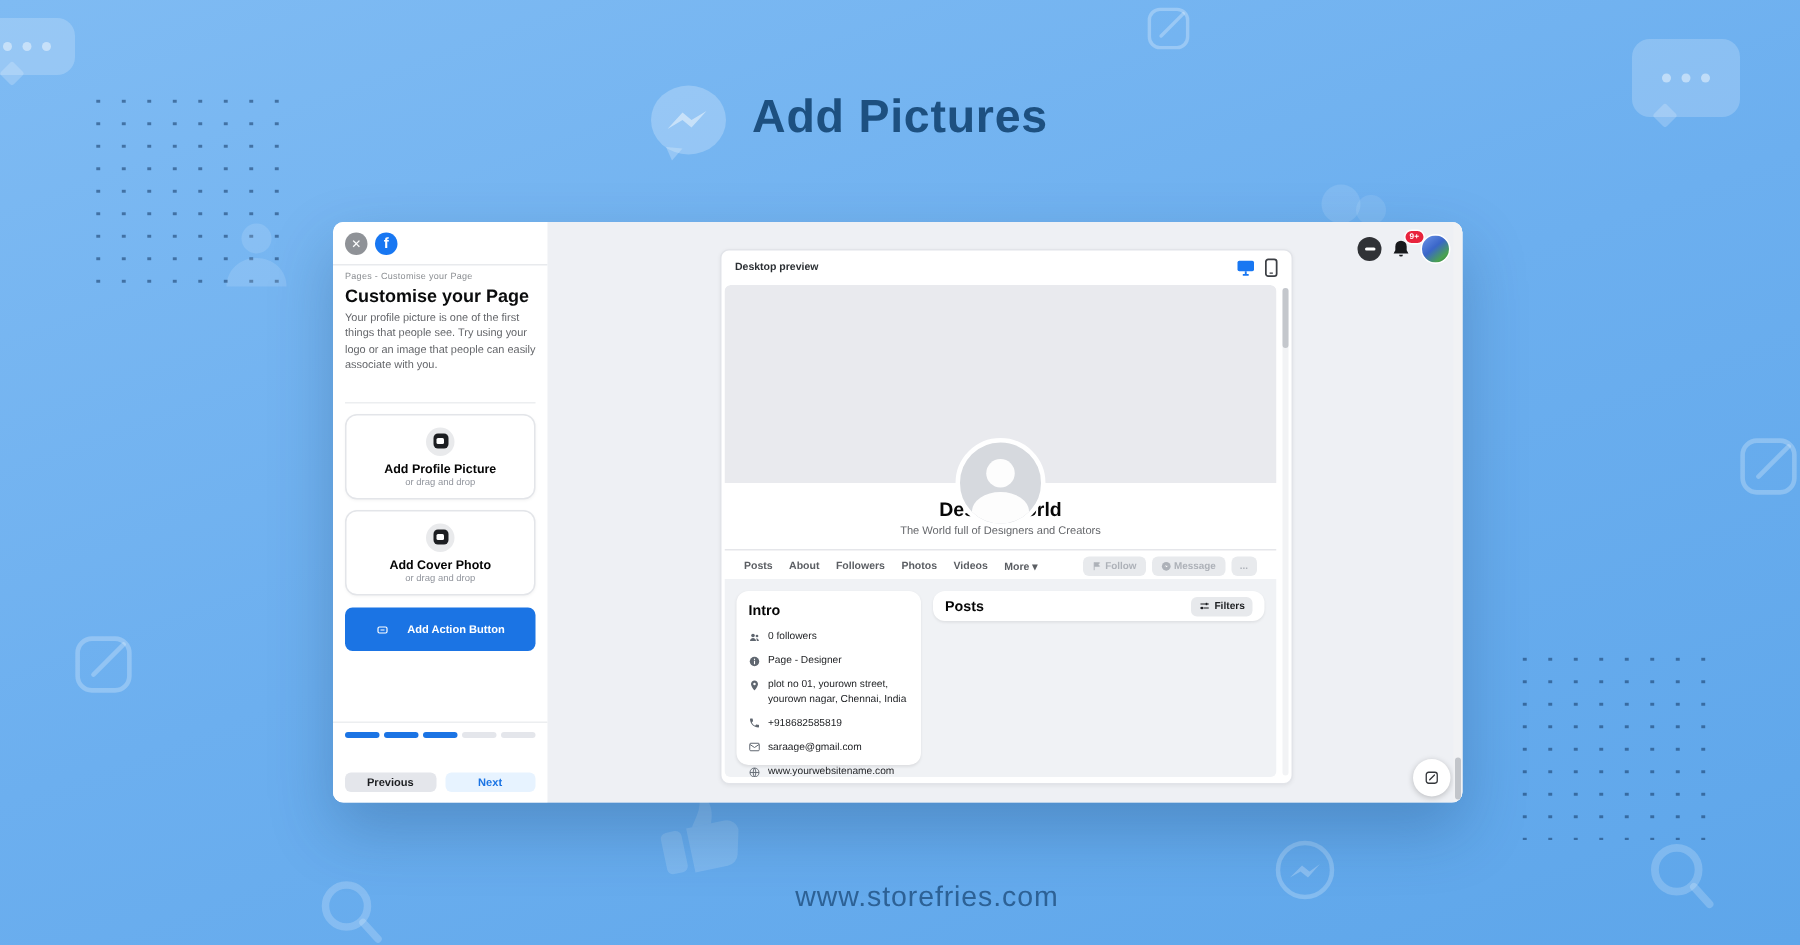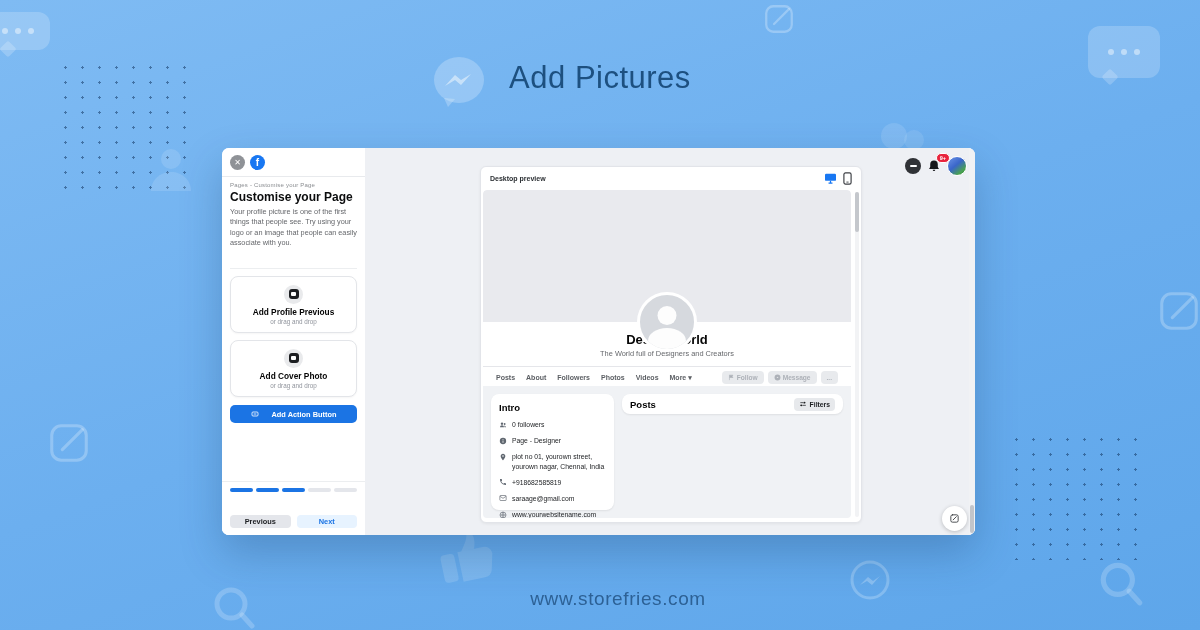--- a/index.html
+++ b/index.html
@@ -19,21 +19,21 @@
     display:flex; align-items:center; justify-content:center; gap:7px; }
   .bubble::after { content:""; position:absolute; left:16px; bottom:-5px; width:12px;
     height:12px; background:inherit; transform:rotate(45deg); border-radius:2px; }
   .bubble .bdot { width:6px; height:6px; border-radius:50%; background:rgba(255,255,255,0.45); }
   .bubble-tl { left:-14px; top:12px; width:64px; height:38px; }
   .bubble-tr { left:1088px; top:26px; width:72px; height:52px; }
   .ghost { position:absolute; opacity:0.9; }
   .ghost svg { display:block; }
   
   .page-title-wrap { position:absolute; top:60px; left:0; right:0; text-align:center; }
-  .page-title { font-size:31px; font-weight:400; color:#1d5080; letter-spacing:0.5px; }
+  .page-title { font-size:31px; font-weight:700; color:#1d5080; letter-spacing:0.5px; }
   .title-messenger { position:absolute; left:430px; top:54px; }
   .footer-url { position:absolute; top:588px; left:12px; right:0; text-align:center;
     font-size:19px; color:#2d6195; letter-spacing:0.6px;padding-left:24px; }
   
   .window { position:absolute; left:222px; top:148px; width:753px; height:387px;
     background:#fff; border-radius:7px; box-shadow:0 18px 42px rgba(20,60,105,0.28);
     overflow:hidden; }
   
   .panel { position:absolute; left:0; top:0; width:143px; height:100%; background:#fff; }
   .panel-head { display:flex; align-items:center; gap:5px; padding:7px 8px 6px;
@@ -50,21 +50,21 @@
   .upload-card { margin-top:7px; border:1px solid #e3e5e9; border-radius:8px; height:57px;
     display:flex; flex-direction:column; align-items:center; justify-content:center;
     box-shadow:0 1px 2px rgba(0,0,0,0.04); background:#fff; cursor:pointer; }
   .upload-icon { width:19px; height:19px; border-radius:50%; background:#e9eaec;
     display:flex; align-items:center; justify-content:center; }
   .upload-glyph { width:10px; height:10px; background:#1c1e21; border-radius:3px; position:relative; }
   .upload-glyph::after { content:""; position:absolute; left:2.5px; top:3px; width:5px;
     height:4px; background:#fff; border-radius:1px; }
   .upload-label { font-size:8.3px; font-weight:700; color:#050505; margin-top:3px; }
   .upload-hint { font-size:6.3px; color:#90949c; margin-top:1px; }
-  .action-btn { margin-top:8px; height:18px; background:#1b74e4; border-radius:5px;
+  .action-btn { margin-top:8px; height:29px; background:#1b74e4; border-radius:5px;
     display:flex; align-items:center; justify-content:center; gap:13px; color:#fff;
     font-size:7.4px; font-weight:700; cursor:pointer; }
   .panel-foot { position:absolute; left:0; right:0; bottom:0; padding:6px 8px 7px;
     border-top:1px solid #eceef0; background:#fff; }
   .progress { display:flex; gap:3px; }
   .progress .seg { flex:1; height:4px; border-radius:2px; background:#e4e6eb; }
   .progress .seg.fill { background:#1b74e4; }
   .foot-btns { display:flex; gap:6px; margin-top:7px; }
   .btn-prev, .btn-next { flex:1; height:13px; border-radius:4px; display:flex;
     align-items:center; justify-content:center; font-size:7.4px; font-weight:700; cursor:pointer;margin-top:16px; }
@@ -229,21 +229,21 @@
     </div>
     <div class="panel-body">
       <div class="breadcrumb">Pages - Customise your Page</div>
       <div class="panel-title">Customise your Page</div>
       <div class="panel-desc">Your profile picture is one of the first things that people see. Try using your logo or an image that people can easily associate with you.</div>
 
       <div class="upload-card">
         <div class="upload-icon">
             <span class="upload-glyph"></span>
           </div>
-        <div class="upload-label">Add Profile Previous</div>
+        <div class="upload-label">Add Profile Picture</div>
         <div class="upload-hint">or drag and drop</div>
       </div>
 
       <div class="upload-card">
         <div class="upload-icon">
             <span class="upload-glyph"></span>
           </div>
         <div class="upload-label">Add Cover Photo</div>
         <div class="upload-hint">or drag and drop</div>
       </div>

